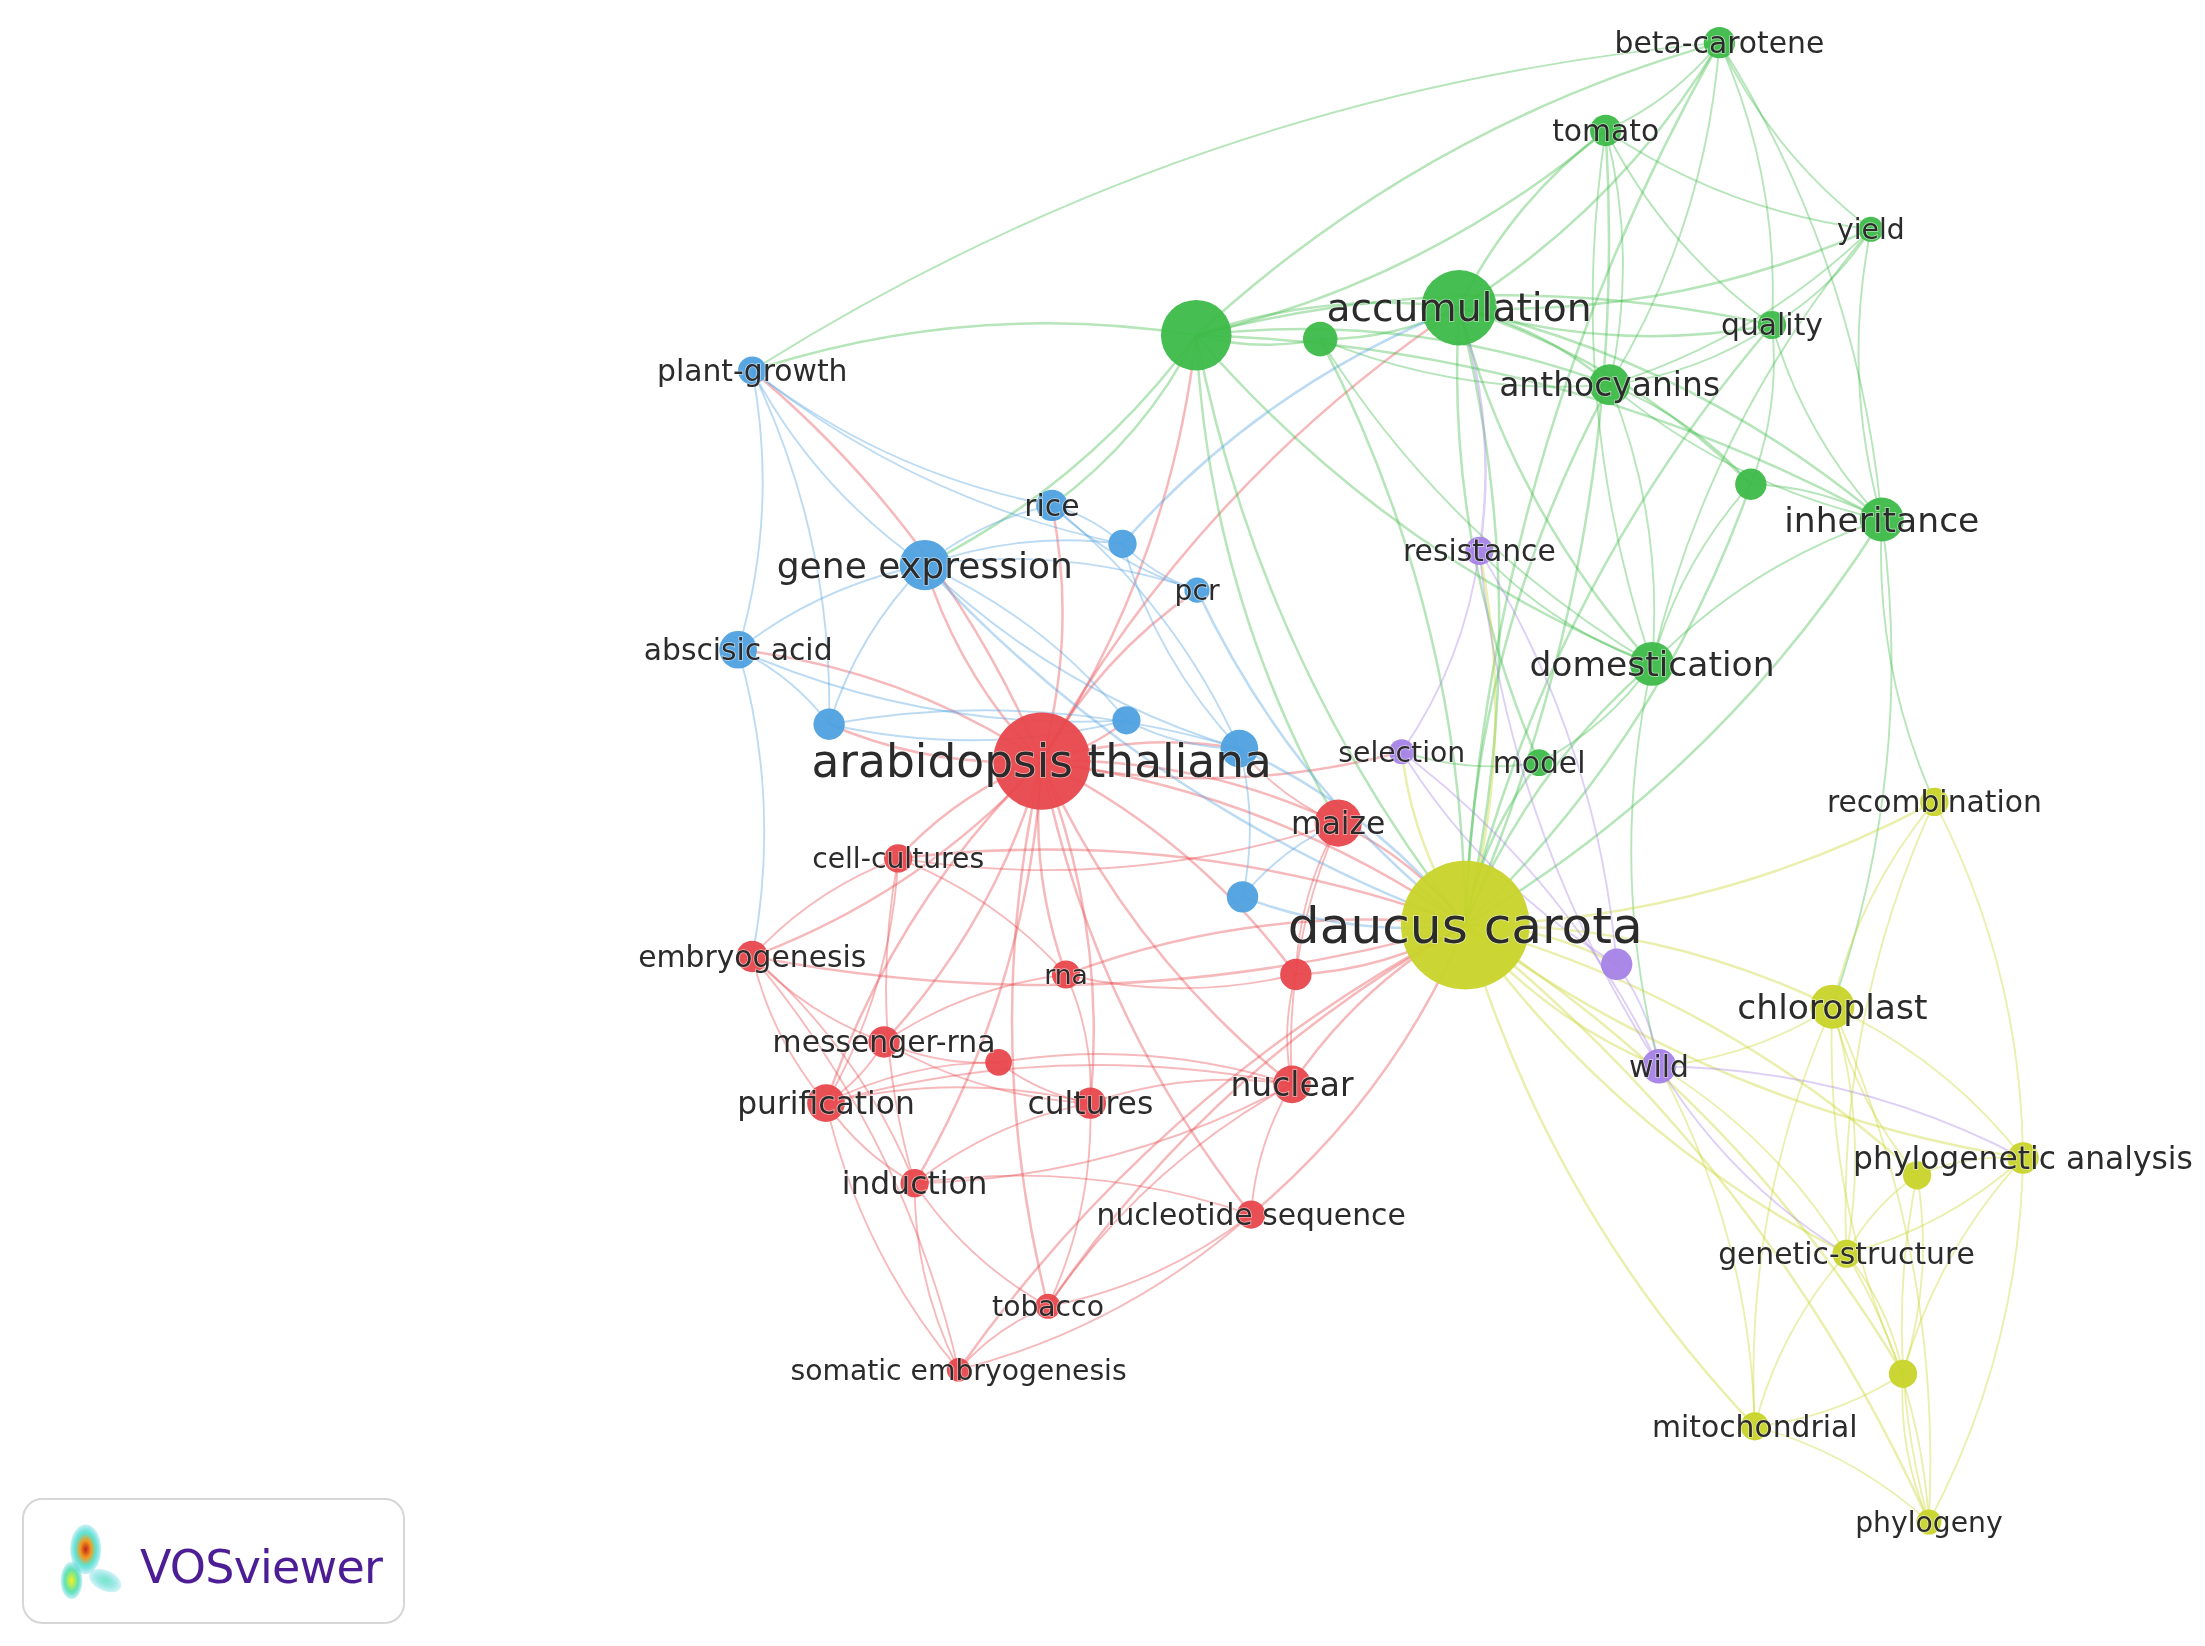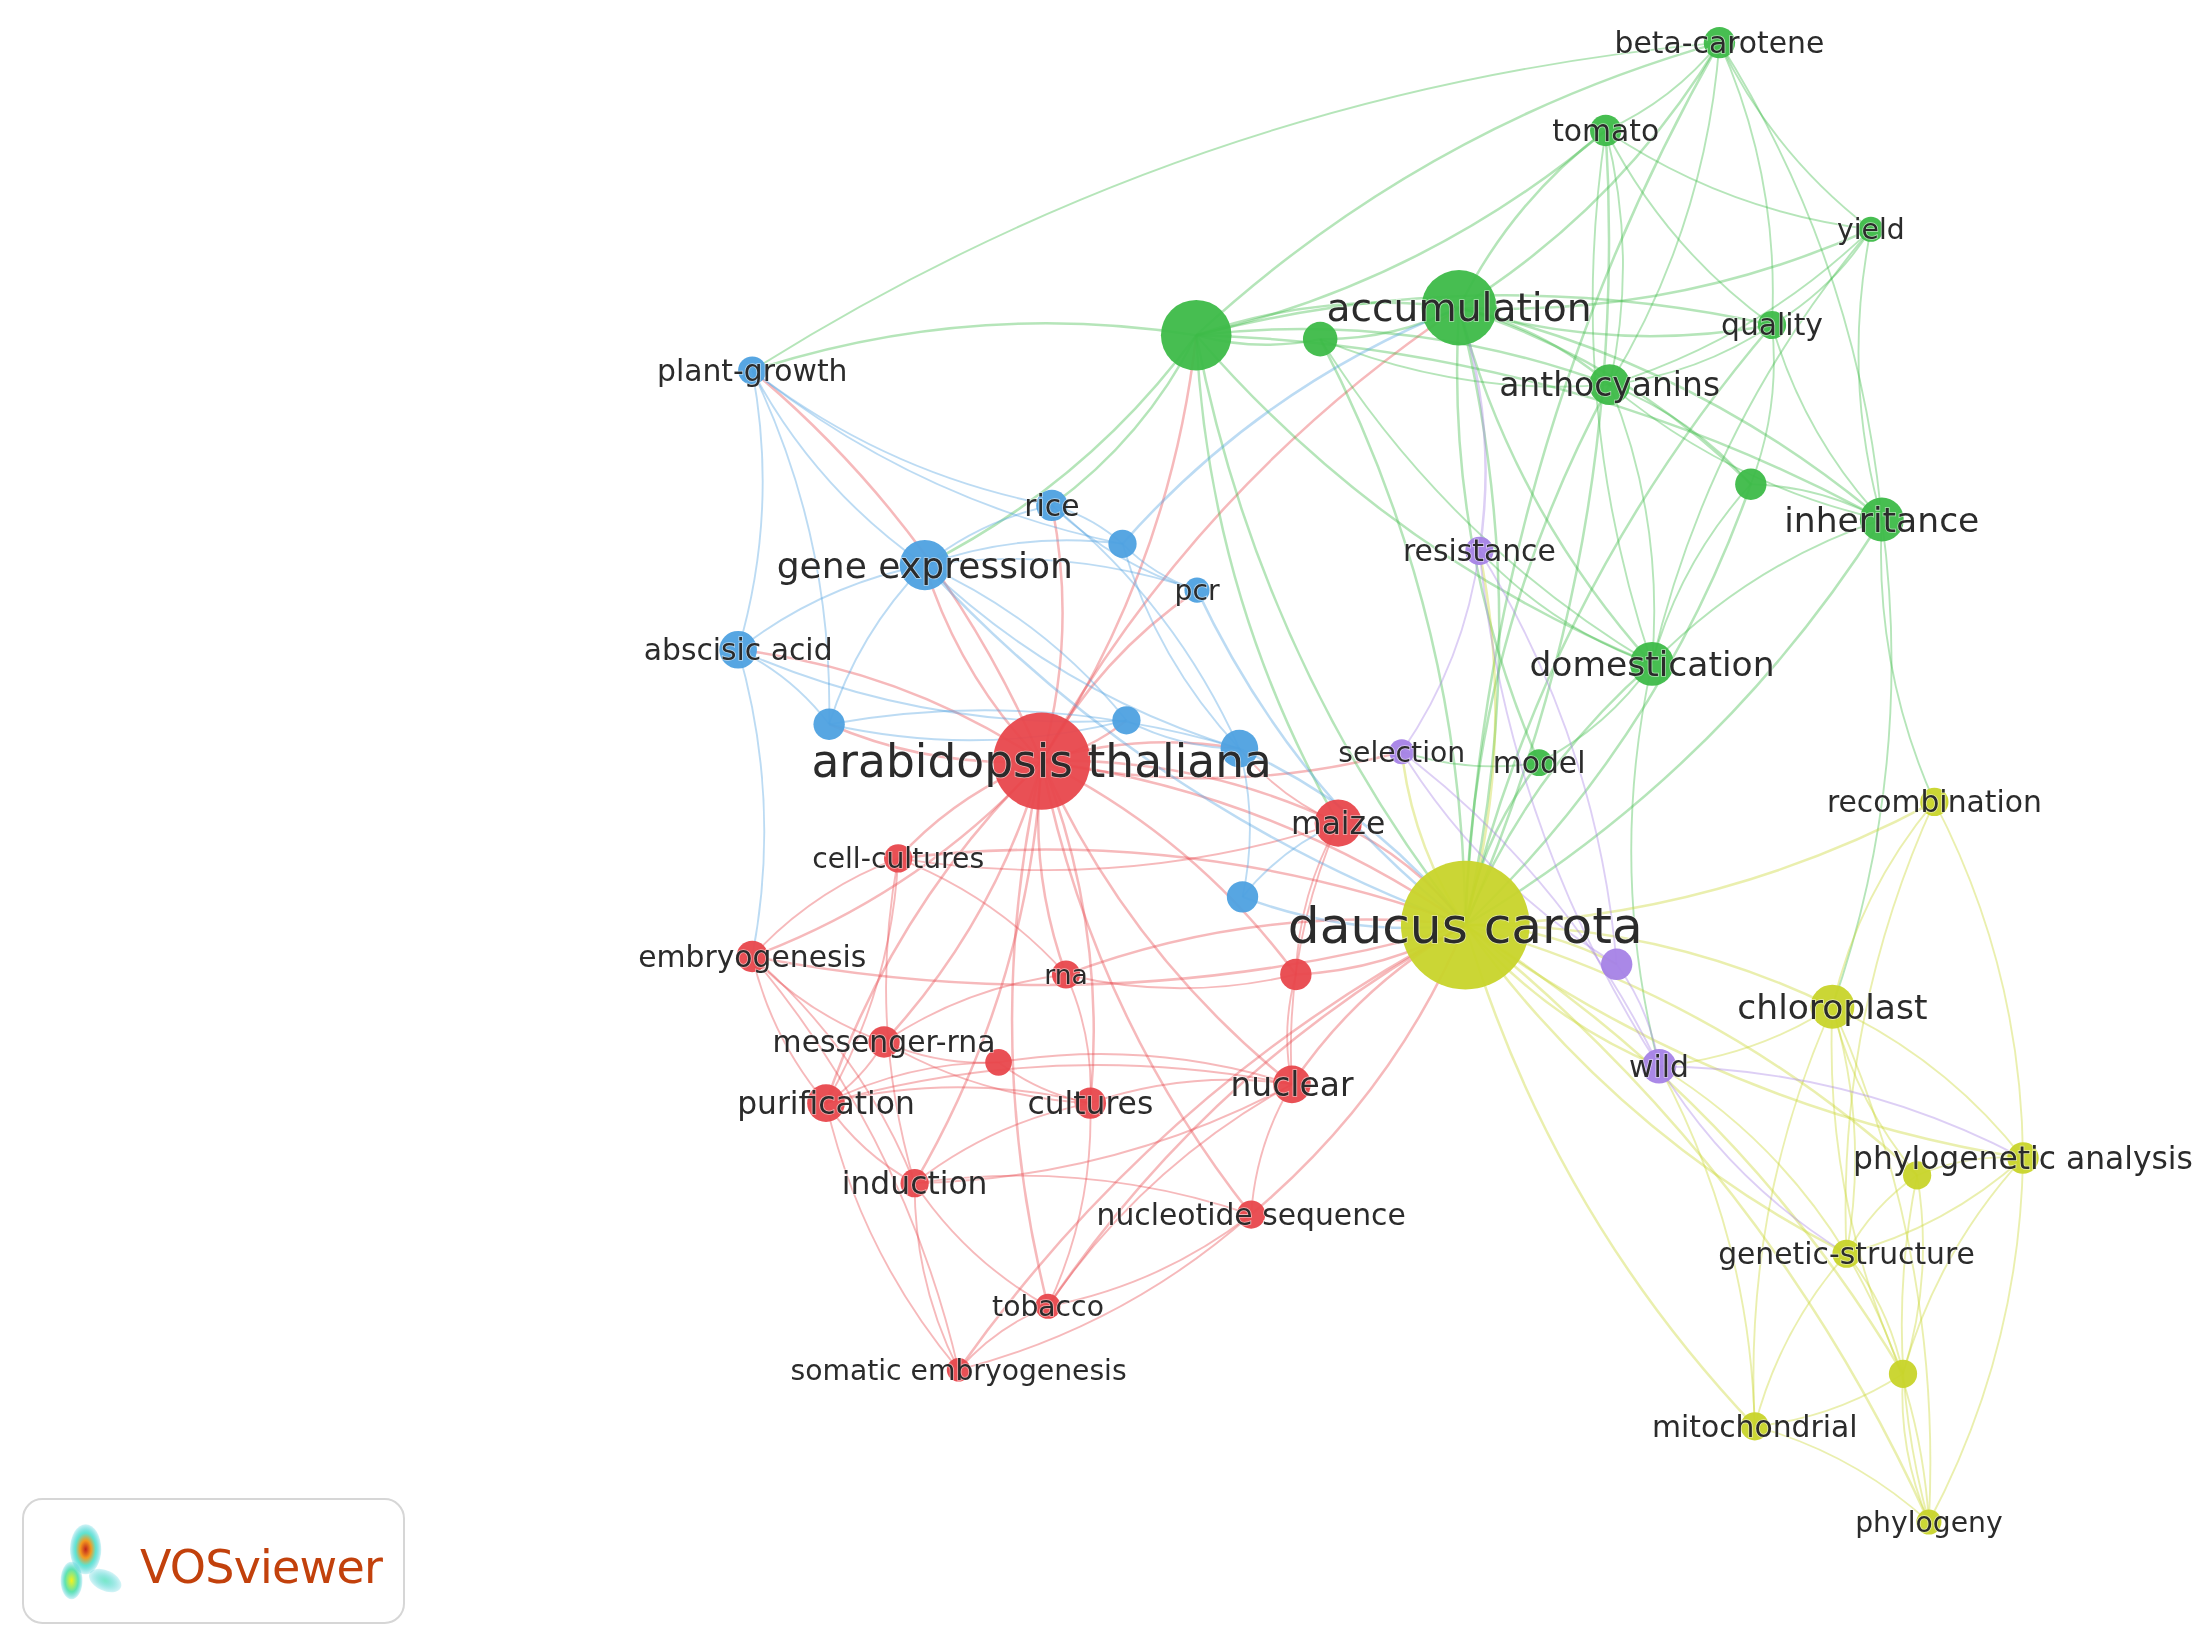--- a/index.html
+++ b/index.html
@@ -4,21 +4,21 @@
 <style>
   html, body { margin:0; padding:0; background:#ffffff; }
   body { width:2205px; height:1647px; position:relative; overflow:hidden;
          font-family:"DejaVu Sans", "Liberation Sans", sans-serif; }
   #network { position:absolute; left:0; top:0; width:2205px; height:1647px; }
   .lbl { font-family:"DejaVu Sans", sans-serif; fill:#2b2b2b; paint-order:stroke; stroke:rgba(255,255,255,0.55); stroke-width:2px; }
   .logo-box { position:absolute; left:22px; top:1498px; width:383px; height:126px;
               border:2.4px solid #d6d6d6; border-radius:20.4px; background:#ffffff;
               box-sizing:border-box; display:flex; align-items:center; }
   .logo-icon { width:75px; height:86px; margin-left:30px; position:relative; }
-  .logo-text { font-family:"DejaVu Sans", sans-serif; font-size:46px; color:#c2410c; margin-left:11px; letter-spacing:-0.8px;margin-top:12px; }
+  .logo-text { font-family:"DejaVu Sans", sans-serif; font-size:46px; color:#4c1d95; margin-left:11px; letter-spacing:-0.8px;margin-top:12px; }
 </style>
 </head>
 <body>
 
 <svg id="network" xmlns="http://www.w3.org/2000/svg" width="2205" height="1647" viewBox="0 0 2811 2099">
   <g id="edges">
       <path d="M1328,970 Q1526.48,964.14 1706,1049" fill="none" stroke="#e8474c" stroke-opacity="0.38" stroke-width="3.2"></path>
       <path d="M1328,970 Q1221.62,1010.04 1145,1094" fill="none" stroke="#e8474c" stroke-opacity="0.38" stroke-width="3.2"></path>
       <path d="M1328,970 Q1173.38,1138.78 959,1219" fill="none" stroke="#e8474c" stroke-opacity="0.38" stroke-width="3.2"></path>
       <path d="M1328,970 Q1310.86,1109.72 1359,1242" fill="none" stroke="#e8474c" stroke-opacity="0.38" stroke-width="3.2"></path>

